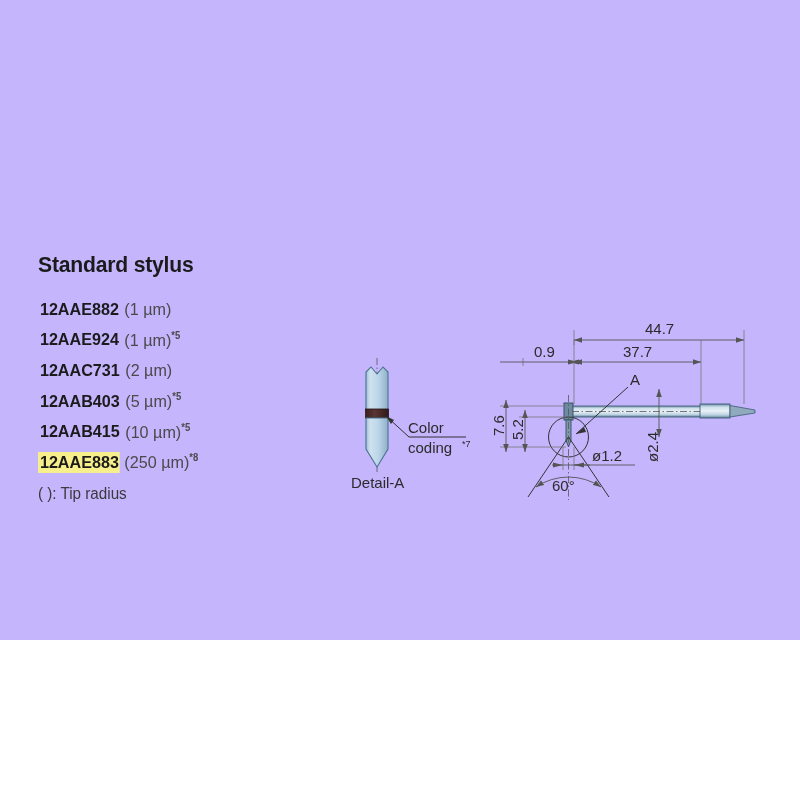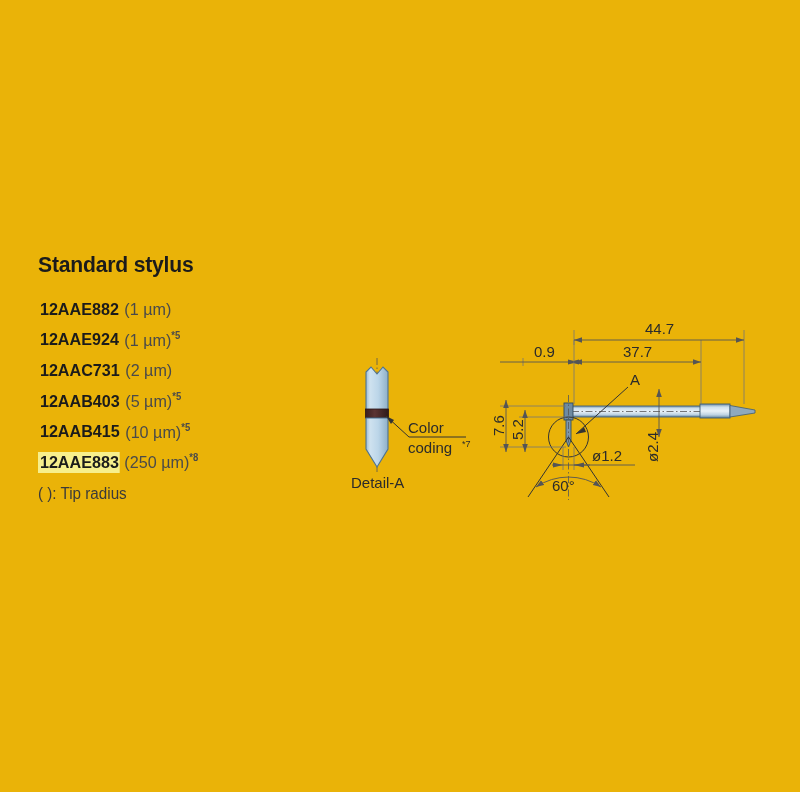--- a/index.html
+++ b/index.html
@@ -5,22 +5,22 @@
   * { box-sizing: border-box; }
   html, body {
     margin: 0; padding: 0;
     width: 800px; height: 800px;
     background: #ffffff;
     font-family: "Liberation Sans", sans-serif;
     overflow: hidden;
   }
   #page {
     position: relative;
-    width: 800px; height: 792px;
-    background: #eab308;
+    width: 800px; height: 640px;
+    background: #c4b5fd;
   }
 
   
   #spec-list {
     position: absolute;
     left: 38px; top: 252px;
     width: 300px;
   }
   #heading {
     font-size: 22px;

